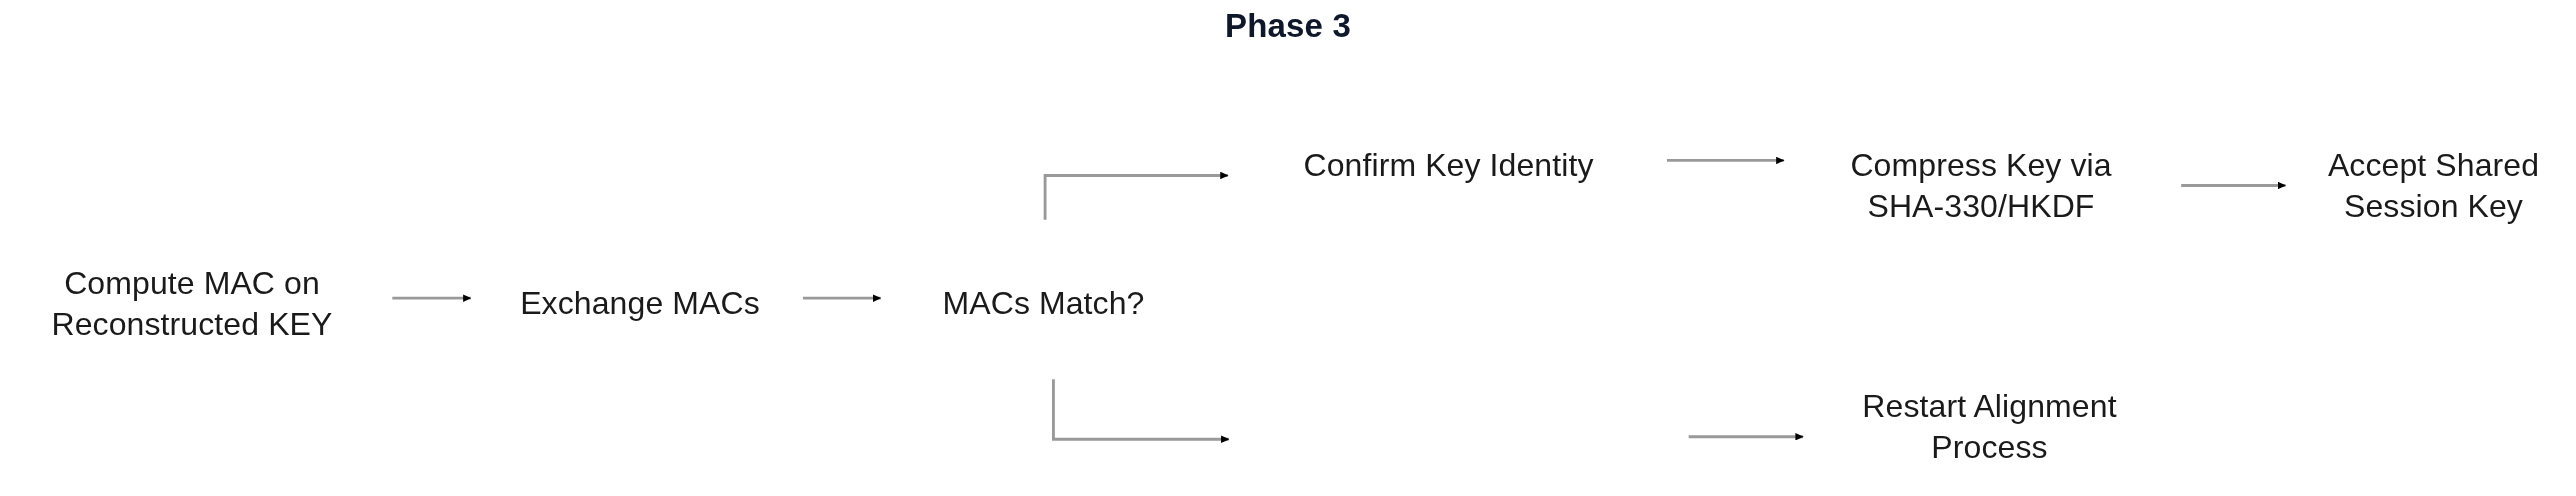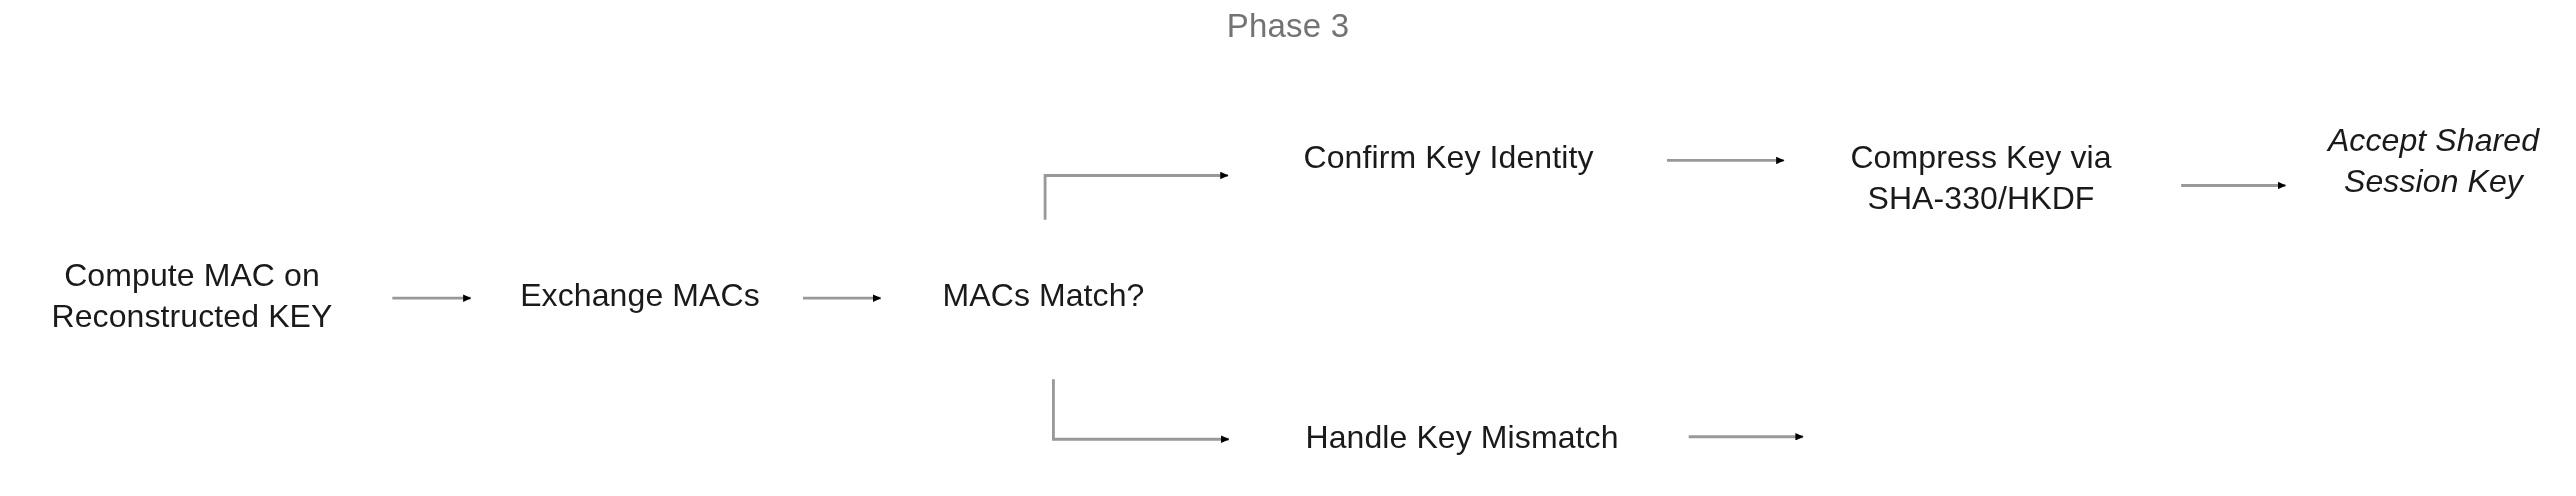--- a/index.html
+++ b/index.html
@@ -26,26 +26,27 @@
   }
   .node {
     position: absolute;
     color: #1a1a1a;
     font-size: 32px;
     line-height: 1.28;
     text-align: center;
     white-space: pre-line;
     font-weight: 400;
     letter-spacing: 0.1px;
+    margin-top: 8px;
   }
   .title {
     position: absolute;
     font-size: 33px;
-    font-weight: normal;
-    color: #737373;
+    font-weight: bold;
+    color: #0f172a;
     text-align: center;
     letter-spacing: 0.2px;
   }
 </style>
 </head>
 <body>
 
 <div id="canvas">
 
   <div class="title" style="left:996px; top:6.7px; width:584px;">Phase 3</div>
@@ -91,20 +92,21 @@
   <div class="node" style="left:0px; top:255px; width:384px;">Compute MAC on
 Reconstructed KEY</div>
 
   <div class="node" style="left:906px; top:275px; width:275px;">MACs Match?</div>
 
   <div class="node" style="left:1240px; top:137px; width:417px;">Confirm Key Identity</div>
 
   <div class="node" style="left:1793px; top:137px; width:376px;">Compress Key via
 SHA-330/HKDF</div>
 
-  <div class="node" style="left:2296px; top:120px; width:275px;font-style:italic;">Accept Shared
+  <div class="node" style="left:2296px; top:137px; width:275px;">Accept Shared
 Session Key</div>
 
-  <div class="node" style="left:1241px; top:417px; width:442px;">Handle Key Mismatch</div>
 
+  <div class="node" style="left:1810px; top:378px; width:359px;">Restart Alignment
+Process</div>
 
 </div>
 
 
 </body></html>

